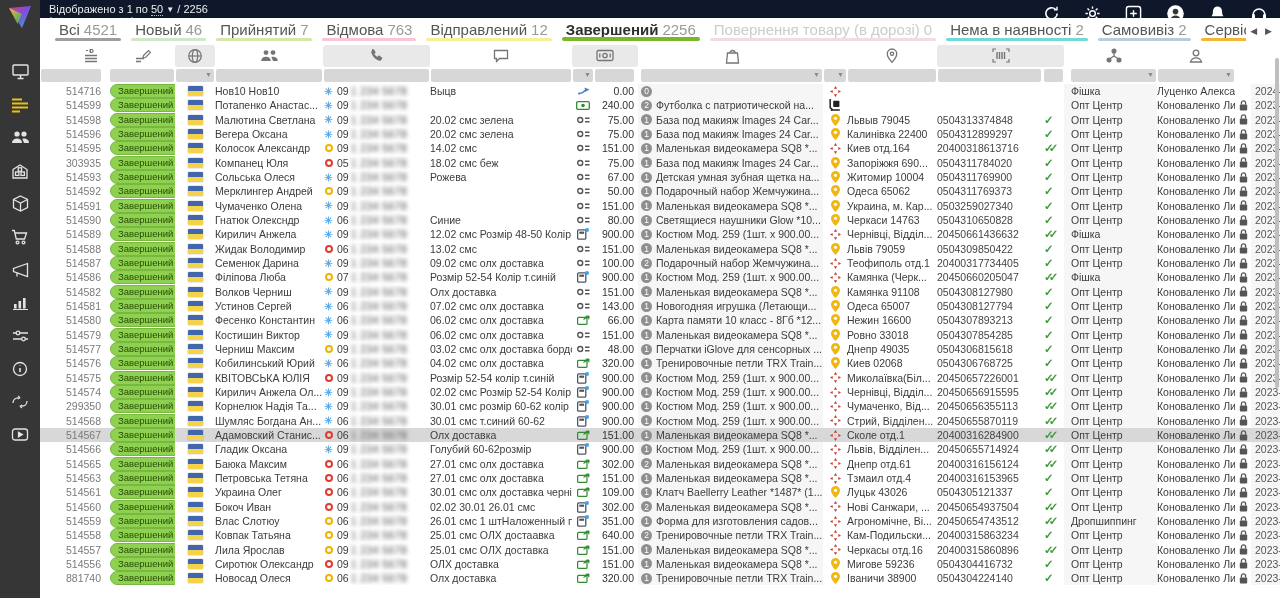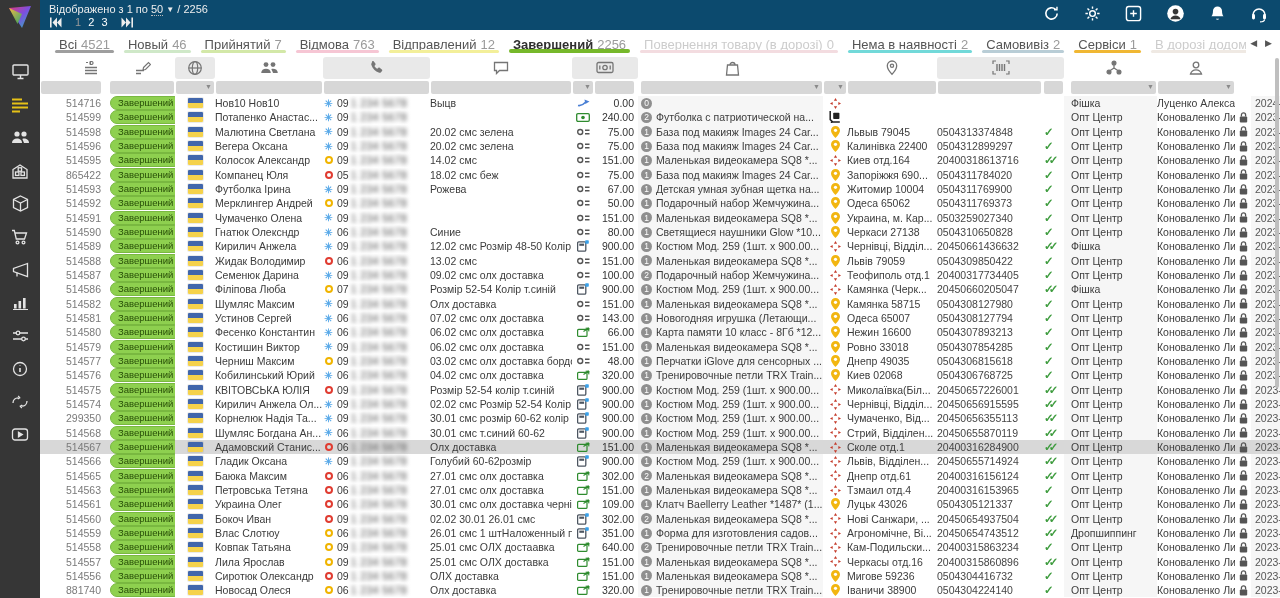--- a/index.html
+++ b/index.html
@@ -6,33 +6,33 @@
   html,body{margin:0;padding:0}
   body{width:1280px;height:598px;overflow:hidden;font-family:"Liberation Sans",sans-serif;background:#fff;display:flex;font-size:11px}
   
   .sidebar{width:40px;background:#363636;flex-shrink:0;display:flex;flex-direction:column;align-items:center}
   .logo{margin:5px 0 24px;cursor:pointer}
   .side-ic{width:40px;height:33px;display:flex;align-items:center;justify-content:center;color:#e3e3e3;cursor:pointer}
   .side-ic.active{color:#e6c117}
   .side-ic svg{display:block}
   
   .main{flex:1;min-width:0;display:flex;flex-direction:column;position:relative}
-  .topbar{height:30px;background:#0c4a6e;color:#ededed;flex-shrink:0;position:relative}
+  .topbar{height:18px;background:#0f172a;color:#ededed;flex-shrink:0;position:relative}
   .shown{position:absolute;left:9px;top:3px;font-size:11px;white-space:nowrap}
   .shown .u{border-bottom:1px dotted #bbb;cursor:pointer}
   .shown .caret{font-size:8px;position:relative;top:-1px}
   .pages{position:absolute;left:9px;top:16px;display:flex;align-items:center;gap:11px;font-size:11px}
   .pages .pg{cursor:pointer;color:#fff;padding:0 2px}
   .pages .pg.cur{color:#9a9a9a}
   .pages .nav{cursor:pointer;display:flex;align-items:center}
   .top-icons{position:absolute;right:12px;top:4px;display:flex;gap:24px;align-items:center}
   .tbi{cursor:pointer;display:flex;align-items:center}
   
   .tabs{height:25px;background:#fff;flex-shrink:0;display:flex;align-items:stretch;padding-left:10px;overflow:hidden;position:relative}
-  .tab{display:flex;align-items:flex-end;padding:0 9px 3px;font-size:13px;color:#555;white-space:nowrap;position:relative;cursor:pointer;flex-shrink:0}
+  .tab{display:flex;align-items:center;padding:0 9px 3px;font-size:15px;color:#555;white-space:nowrap;position:relative;cursor:pointer;flex-shrink:0}
   .tab .lbl.act{font-weight:bold;color:#2f2f2f}
   .tab .cnt{color:#9a9a9a;margin-left:4px}
   .tab.disabled .lbl,.tab.disabled .cnt{color:#ccc}
   .tab .ul{position:absolute;left:5px;right:5px;bottom:2px;height:3px;border-radius:2px}
   .tab.active .ul{height:4px}
   .tab-arrows{position:absolute;right:0;top:0;bottom:0;background:#fff;display:flex;align-items:center;gap:8px;padding:0 8px 0 4px;color:#555;font-size:9px}
   .tab-arrows span{cursor:pointer}
   
   .grid{flex:1;min-width:0;overflow:hidden;display:flex;flex-direction:column;background:#fff}
   .hrow{display:flex;height:25px;align-items:center;flex-shrink:0;min-width:1261px}
@@ -702,21 +702,21 @@
           <div class="cell c-mg">Коноваленко Ли...</div>
           <div class="cell c-lk">
             <svg width="9" height="11" viewBox="0 0 9 11">
               <rect x="0.8" y="4.6" width="7.4" height="5.8" rx="1" fill="#555"></rect>
               <path d="M2.4 4.6V3a2.1 2.1 0 0 1 4.2 0v1.6" fill="none" stroke="#555" stroke-width="1.3"></path>
             </svg>
           </div>
           <div class="cell c-dt">2023-02</div>
         </div>
         <div class="row">
-          <div class="cell c-id">865422</div>
+          <div class="cell c-id">303935</div>
           <div class="cell c-st">
             <span class="pill">Завершений</span>
           </div>
           <div class="cell c-fl">
             <span class="flag">
               <span class="b"></span>
               <span class="y"></span>
             </span>
           </div>
           <div class="cell c-nm">Компанец Юля</div>
@@ -764,21 +764,21 @@
           <div class="cell c-id">514593</div>
           <div class="cell c-st">
             <span class="pill">Завершений</span>
           </div>
           <div class="cell c-fl">
             <span class="flag">
               <span class="b"></span>
               <span class="y"></span>
             </span>
           </div>
-          <div class="cell c-nm">Футболка Ірина</div>
+          <div class="cell c-nm">Сольська Олеся</div>
           <div class="cell c-ph">
             <span class="op ks">✳</span>
             <span>09</span>
             <span class="blur">1 234 5678</span>
           </div>
           <div class="cell c-cm">Рожева</div>
           <div class="cell c-py">
             <svg width="13" height="10" viewBox="0 0 13 10">
               <circle cx="3.2" cy="5" r="2.5" fill="none" stroke="#555" stroke-width="1.4"></circle>
               <path d="M8 3.2h4.5M8 6.8h4.5" stroke="#555" stroke-width="1.4"></path>
@@ -940,21 +940,21 @@
           <div class="cell c-pr">
             <span class="qb">1</span>
             <span>Светящиеся наушники Glow *10...</span>
           </div>
           <div class="cell c-dv">
             <svg width="9" height="12" viewBox="0 0 9 12">
               <path d="M4.5 0A4.5 4.5 0 0 0 0 4.5C0 7.7 4.5 12 4.5 12S9 7.7 9 4.5A4.5 4.5 0 0 0 4.5 0z" fill="#f2b611"></path>
               <circle cx="4.5" cy="4.3" r="1.6" fill="#fff"></circle>
             </svg>
           </div>
-          <div class="cell c-ct">Черкаси 27138</div>
+          <div class="cell c-ct">Черкаси 14763</div>
           <div class="cell c-tt">0504310650828</div>
           <div class="cell c-ck">
             <span class="ck1">✓</span>
           </div>
           <div class="cell c-ch">Опт Центр</div>
           <div class="cell c-mg">Коноваленко Ли...</div>
           <div class="cell c-lk">
             <svg width="9" height="11" viewBox="0 0 9 11">
               <rect x="0.8" y="4.6" width="7.4" height="5.8" rx="1" fill="#555"></rect>
               <path d="M2.4 4.6V3a2.1 2.1 0 0 1 4.2 0v1.6" fill="none" stroke="#555" stroke-width="1.3"></path>
@@ -1178,21 +1178,21 @@
           <div class="cell c-id">514582</div>
           <div class="cell c-st">
             <span class="pill">Завершений</span>
           </div>
           <div class="cell c-fl">
             <span class="flag">
               <span class="b"></span>
               <span class="y"></span>
             </span>
           </div>
-          <div class="cell c-nm">Шумляс Максим</div>
+          <div class="cell c-nm">Волков Черниш</div>
           <div class="cell c-ph">
             <span class="op ks">✳</span>
             <span>09</span>
             <span class="blur">1 234 5678</span>
           </div>
           <div class="cell c-cm">Олх доставка</div>
           <div class="cell c-py">
             <svg width="13" height="10" viewBox="0 0 13 10">
               <circle cx="3.2" cy="5" r="2.5" fill="none" stroke="#555" stroke-width="1.4"></circle>
               <path d="M8 3.2h4.5M8 6.8h4.5" stroke="#555" stroke-width="1.4"></path>
@@ -1202,21 +1202,21 @@
           <div class="cell c-pr">
             <span class="qb">1</span>
             <span>Маленькая видеокамера SQ8 *...</span>
           </div>
           <div class="cell c-dv">
             <svg width="9" height="12" viewBox="0 0 9 12">
               <path d="M4.5 0A4.5 4.5 0 0 0 0 4.5C0 7.7 4.5 12 4.5 12S9 7.7 9 4.5A4.5 4.5 0 0 0 4.5 0z" fill="#f2b611"></path>
               <circle cx="4.5" cy="4.3" r="1.6" fill="#fff"></circle>
             </svg>
           </div>
-          <div class="cell c-ct">Камянка 58715</div>
+          <div class="cell c-ct">Камянка 91108</div>
           <div class="cell c-tt">0504308127980</div>
           <div class="cell c-ck">
             <span class="ck1">✓</span>
           </div>
           <div class="cell c-ch">Опт Центр</div>
           <div class="cell c-mg">Коноваленко Ли...</div>
           <div class="cell c-lk">
             <svg width="9" height="11" viewBox="0 0 9 11">
               <rect x="0.8" y="4.6" width="7.4" height="5.8" rx="1" fill="#555"></rect>
               <path d="M2.4 4.6V3a2.1 2.1 0 0 1 4.2 0v1.6" fill="none" stroke="#555" stroke-width="1.3"></path>

